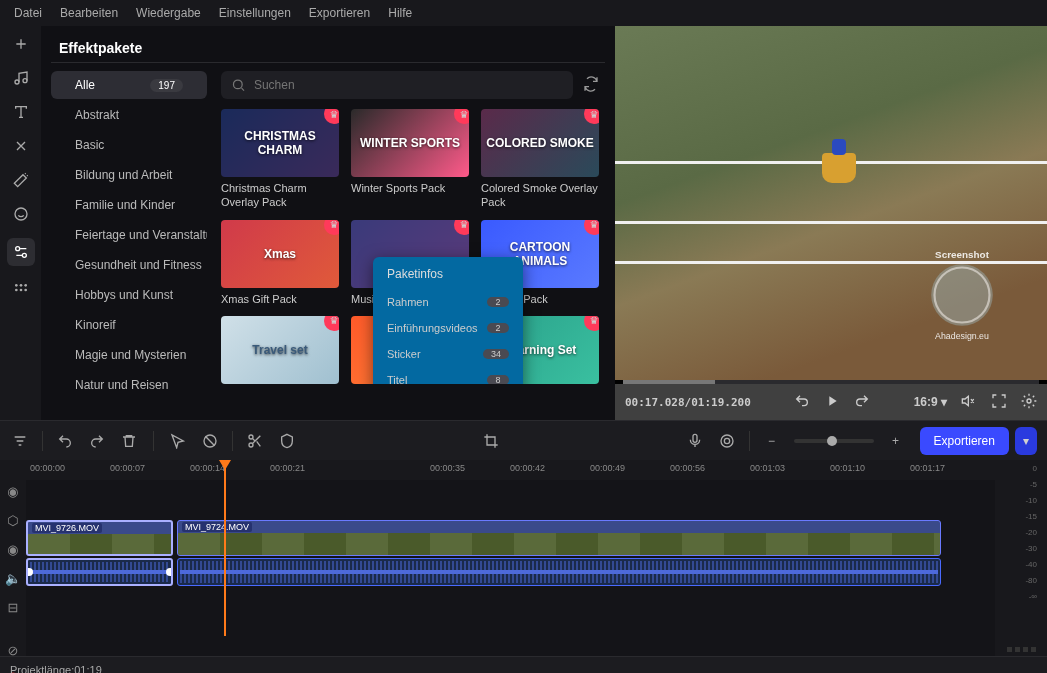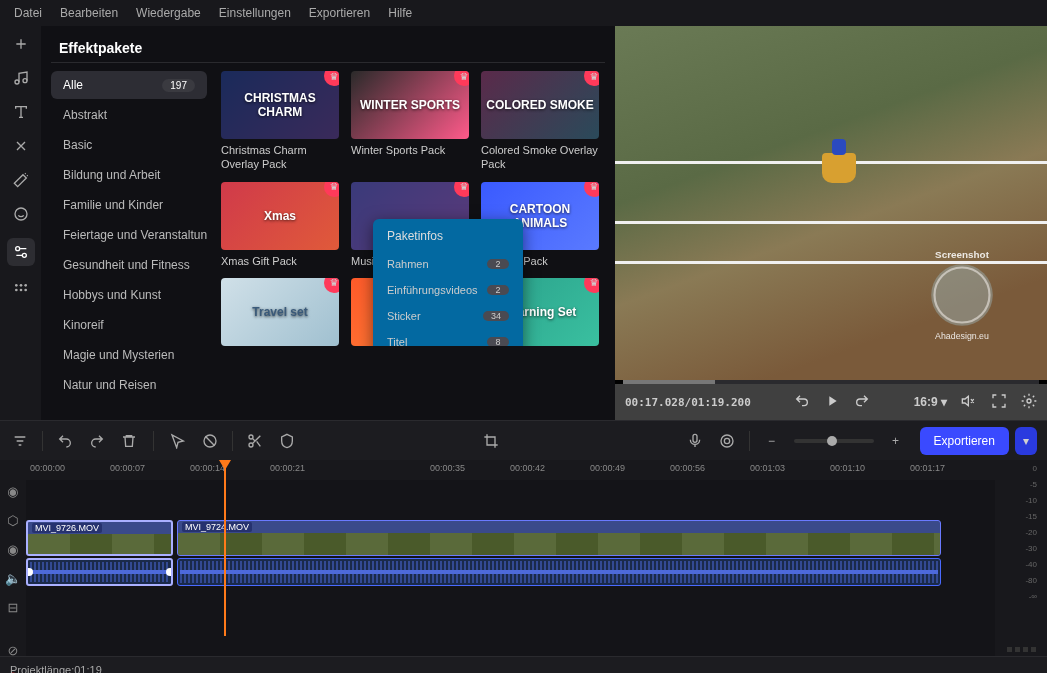--- a/index.html
+++ b/index.html
@@ -7,21 +7,21 @@
 .menubar { display: flex; gap: 18px; padding: 6px 14px; background: #18181c; color: #aaa; font-size: 12px; }
 .menubar span { cursor: pointer; }
 .main-area { display: flex; height: 394px; }
 .left-rail { width: 41px; background: #18181c; display: flex; flex-direction: column; align-items: center; padding-top: 8px; gap: 14px; }
 .left-rail .rail-icon { width: 20px; height: 20px; display: flex; align-items: center; justify-content: center; color: #aaa; cursor: pointer; }
 .left-rail .rail-icon.active { background: #2d2d32; border-radius: 6px; padding: 4px; width: 28px; height: 28px; color: #fff; }
 .panel { width: 574px; background: #101014; display: flex; flex-direction: column; padding: 0 10px; }
 .panel-header { padding: 14px 8px 6px; color: #fff; font-size: 14px; font-weight: 600; border-bottom: 1px solid #2a2a2e; }
 .panel-body { display: flex; flex: 1; overflow: hidden; padding-top: 8px; }
 .cat-list { width: 164px; display: flex; flex-direction: column; gap: 2px; padding-right: 8px; }
-.cat-item { padding: 7px 12px; border-radius: 6px; color: #bbb; font-size: 12px; display: flex; justify-content: space-between; align-items: center; cursor: pointer; white-space: nowrap; overflow: hidden; text-overflow: ellipsis; }
+.cat-item { padding: 7px 24px; border-radius: 6px; color: #bbb; font-size: 12px; display: flex; justify-content: space-between; align-items: center; cursor: pointer; white-space: nowrap; overflow: hidden; text-overflow: ellipsis; }
 .cat-item.active { background: #2d2d34; color: #fff; }
 .cat-count { background: #3a3a40; border-radius: 10px; padding: 1px 8px; font-size: 10px; }
 .content-col { flex: 1; display: flex; flex-direction: column; }
 .search-row { display: flex; align-items: center; gap: 10px; padding: 0 6px 10px; }
 .search-box { flex: 1; background: #1f1f24; border-radius: 6px; padding: 6px 10px; display: flex; align-items: center; gap: 8px; color: #777; }
 .search-box input { background: transparent; border: none; outline: none; color: #ccc; font-size: 12px; width: 100%; }
 .refresh-icon { color: #999; cursor: pointer; }
 .grid { display: grid; grid-template-columns: repeat(3, 1fr); gap: 10px 12px; padding: 0 6px; overflow-y: auto; position: relative; }
 .card { display: flex; flex-direction: column; gap: 4px; position: relative; }
 .thumb { width: 100%; height: 68px; border-radius: 4px; background: linear-gradient(135deg, #3a4a8a, #6a3a7a); position: relative; overflow: hidden; }
@@ -179,20 +179,32 @@
           </div>
         <div class="cat-item">
             <span>Magie und Mysterien</span>
           </div>
         <div class="cat-item">
             <span>Natur und Reisen</span>
           </div>
       </div>
 
       <div class="content-col">
+        <div class="search-row">
+          <div class="search-box">
+            <svg viewBox="0 0 24 24" fill="none" stroke="currentColor" stroke-width="2">
+                <circle cx="11" cy="11" r="7"></circle>
+                <path d="M21 21l-4-4"></path>
+              </svg>
+            <input placeholder="Suchen" style="">
+          </div>
+          <div class="refresh-icon"><svg viewBox="0 0 24 24" fill="none" stroke="currentColor" stroke-width="2">
+                <path d="M21 2v6h-6M3 22v-6h6M21 8a9 9 0 00-15-4M3 16a9 9 0 0015 4"></path>
+              </svg></div>
+        </div>
 
         <div class="grid">
           <div class="card">
               <div class="thumb" style="background:linear-gradient(135deg,#1a2a5a,#3a2a5a)">
                 <div class="thumb-label">CHRISTMAS CHARM</div>
                 <div class="badge-crown">♛</div>
               </div>
               <div class="card-title">Christmas Charm Overlay Pack</div>
             </div>
           <div class="card">

